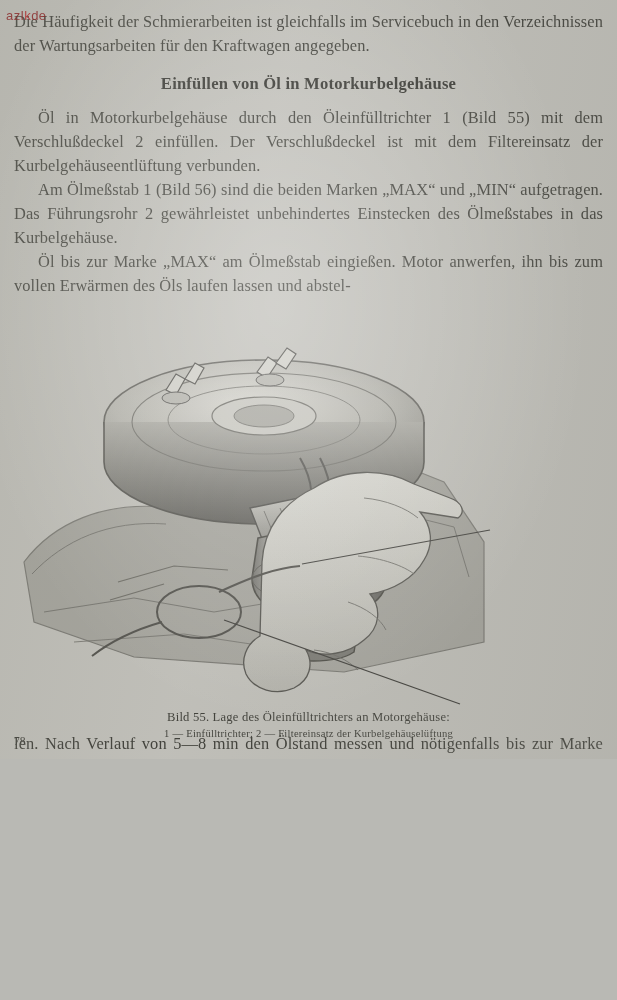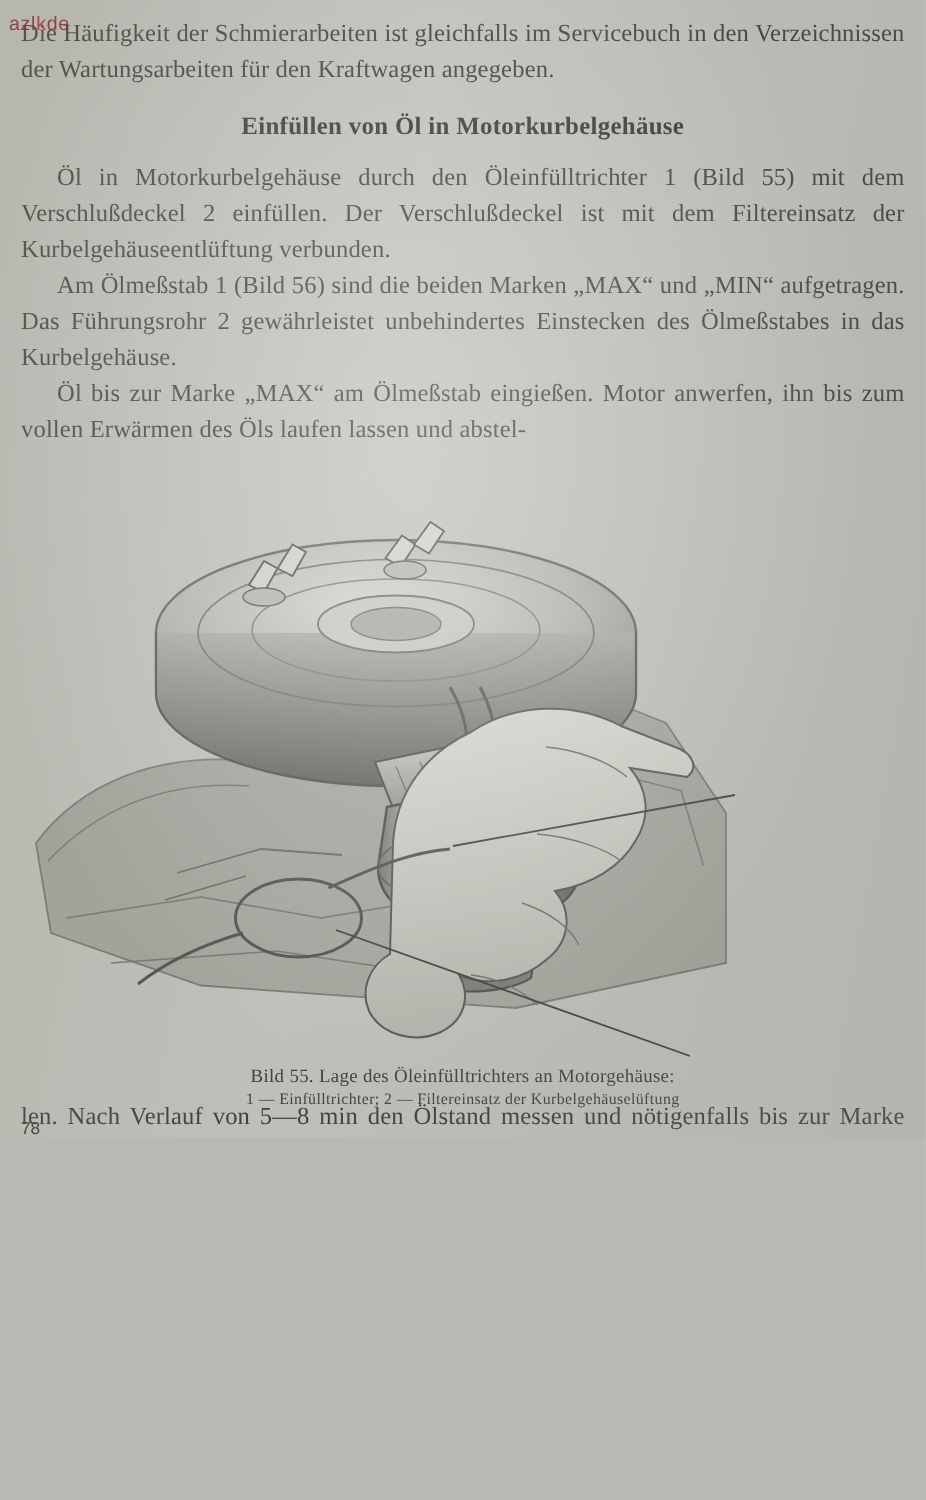--- a/index.html
+++ b/index.html
@@ -79,23 +79,23 @@
   .figcaption .sub {
     display: block;
     font-size: 10.6px;
     margin-top: 3px;
     letter-spacing: 0.25px;
   }
   .after-fig { margin-top: 12px; }
   .pagenum {
     position: absolute;
     left: 14px;
-    bottom: 0;
+    bottom: 12px;
     font-size: 11.5px;
-    font-family: Liberation Sans, sans-serif;
+    font-family: Liberation Serif, serif;
     color: #4a4a44;
     z-index: 6;
   }
   
   .illus {
     position: absolute;
     left: 0;
     top: 0;
     width: 589px;
     height: 400px;

